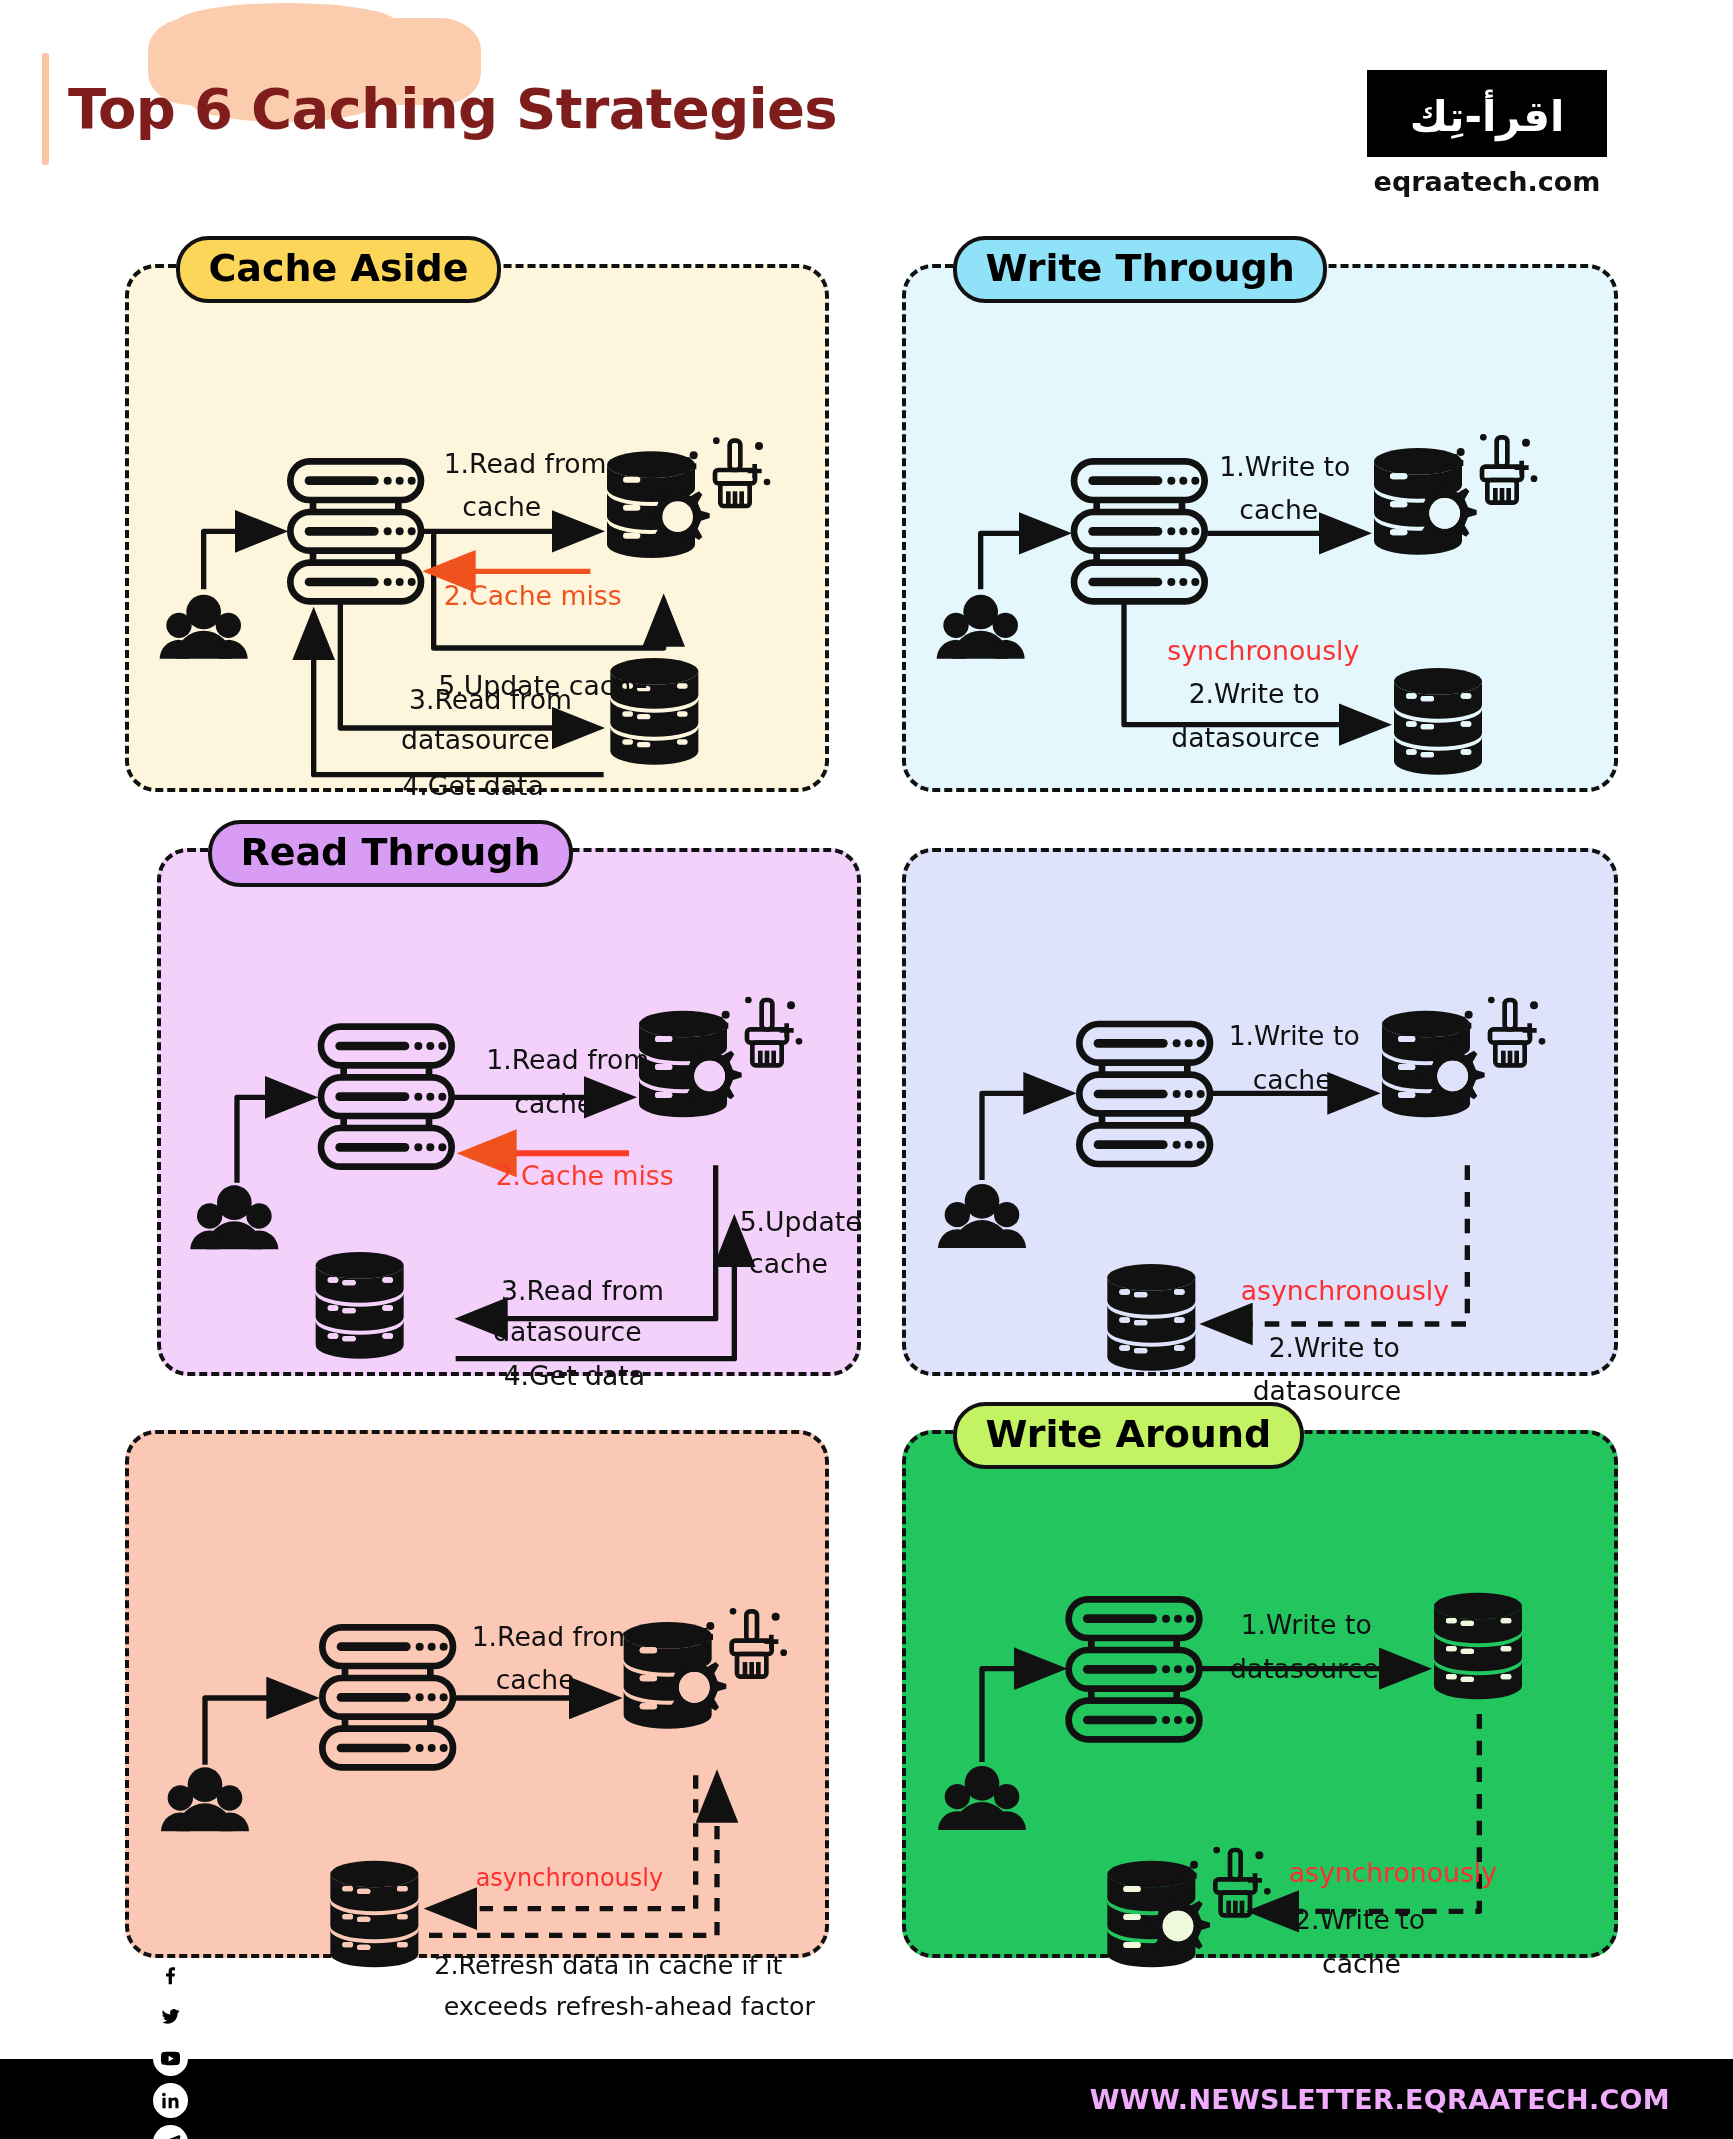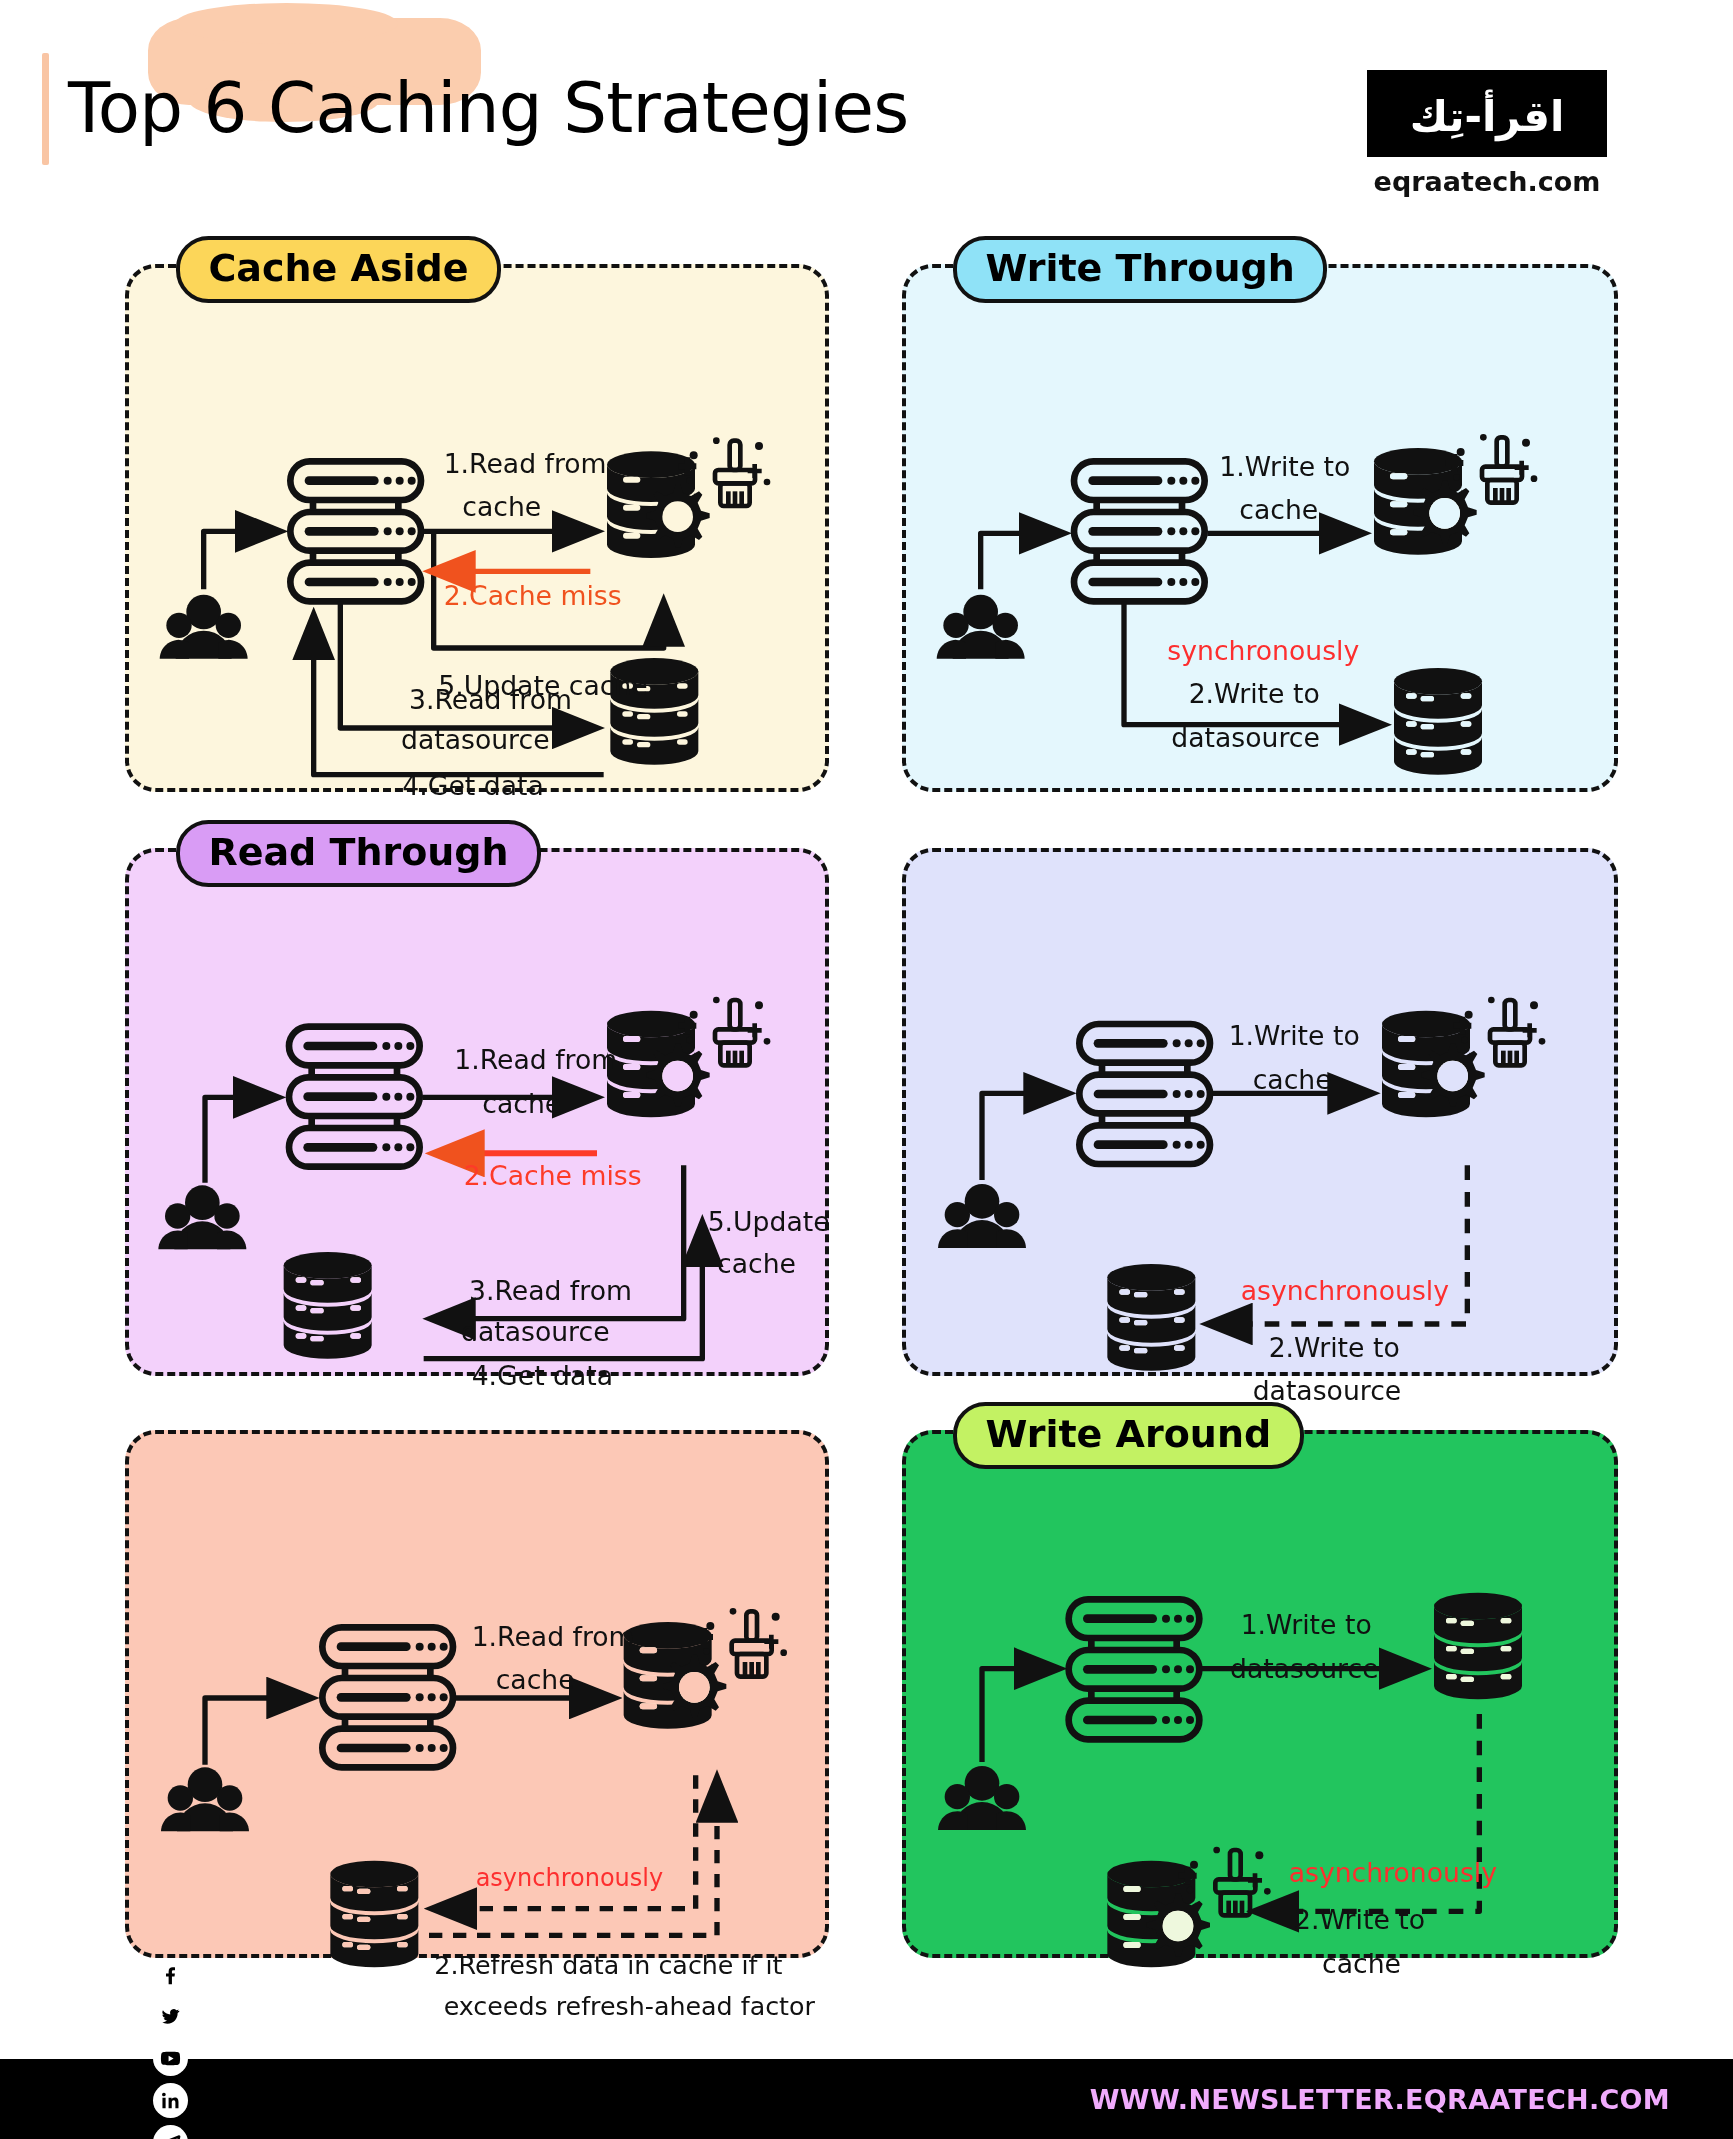--- a/index.html
+++ b/index.html
@@ -18,21 +18,21 @@
   .title-bar {
     position: absolute; left: 42px; top: 53px; width: 7.4px; height: 112px;
     background: #f9c5a4; border-radius: 2px;
   }
   .title-wrap {
     position: absolute; left: 68px; top: 47px; height: 122px;
     display: flex; align-items: center;
   }
   .title-text {
     font-family: "DejaVu Sans", sans-serif;
-    font-size: 69px; font-weight: 400; color: #000000;
+    font-size: 56px; font-weight: 700; color: #7f1d1d;
     letter-spacing: -0.7px; white-space: nowrap;
     position: relative; z-index: 2;
   }
   .title-hl {
     position: absolute; left: 148px; top: 17.6px; width: 333px; height: 87px;
     background: #fbcdae; border-radius: 41px / 32.5px; z-index: 1;
   }
   .title-hl:before {
     content:""; position:absolute; left:27px; top:-15px; width:223px; height:41px;
     background:#fbcdae; border-radius:50%;
@@ -71,21 +71,21 @@
     font-family: "DejaVu Sans", sans-serif;
     z-index: 6;
   }
   .panel .canvas { position: absolute; left: 0; top: 0; width: 100%; height: 100%; }
 
   
   .p-cache-aside   { background: #fdf6dd; }
   .p-cache-aside .badge { background: #fcd659; }
   .p-write-through { background: #e4f7fd; }
   .p-write-through .badge { background: #8fe2f7; }
-  .p-read-through  { background: #f3d1fb; }
+  .p-read-through  { background: #f3d1fb; margin-left: 32px; }
   .p-read-through .badge { background: #d99cf5; }
   .p-write-behind  { background: #dfe2fb; }
   .p-write-behind .badge { background: #aab4f3; }
   .p-refresh-ahead { background: #fcc8b6; }
   .p-refresh-ahead .badge { background: #fc8d64; }
   .p-write-around  { background: #22c55e; padding-left: 13px; }
   .p-write-around .badge { background: #c3f263; }
 
   svg { display: block; overflow: visible; }
   .lbl {

